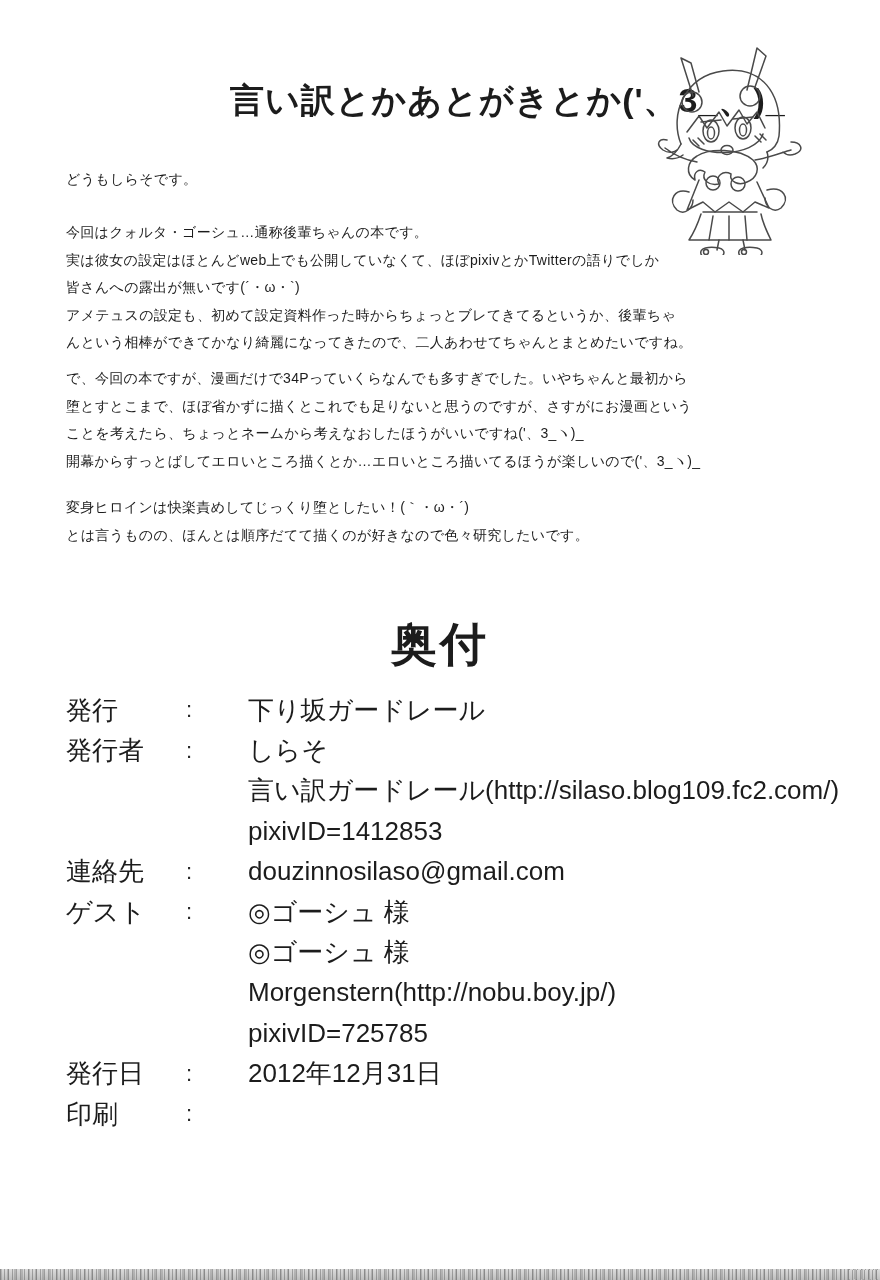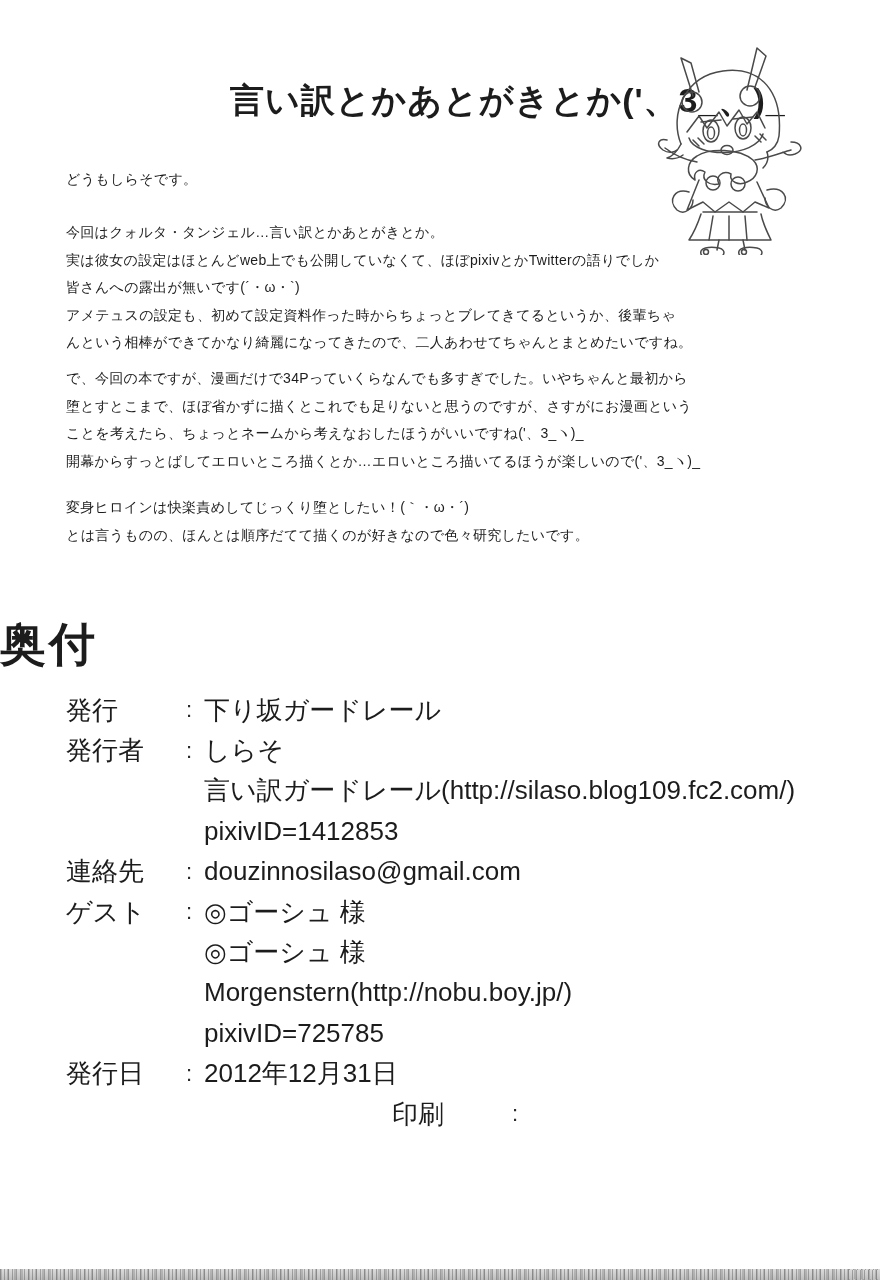--- a/index.html
+++ b/index.html
@@ -22,30 +22,30 @@
     position:absolute; left:66px; right:28px;
     font-size:14px; line-height:27.5px; letter-spacing:0.3px;
     white-space:nowrap;
   }
   .p1 { top:166px; }
   .p2 { top:219px; }
   .p3 { top:365px; }
   .p4 { top:494px; }
   .colophon-title {
     position:absolute; left:0; top:614px; width:880px;
-    font-size:46px; font-weight:bold; letter-spacing:3px;
+    text-align:center; font-size:46px; font-weight:bold; letter-spacing:3px;
   }
   .colophon {
     position:absolute; left:66px; top:690px; right:24px;
     font-size:26px;
   }
-  .c-row { display:flex; height:40.4px; align-items:center; white-space:nowrap;justify-content:center; }
+  .c-row { display:flex; height:40.4px; align-items:center; white-space:nowrap; }
   .c-label { width:108px; flex:none; }
   .c-colon { width:30px; flex:none; text-align:center; font-size:22px; color:#2a2a2a; }
-  .c-value { flex:1; }
+  .c-value { flex:1;margin-left:44px; }
   .scan-edge {
     position:absolute; left:0; bottom:0; width:880px; height:11px;
     background:
       repeating-linear-gradient(92deg, rgba(90,90,90,.45) 0 1px, rgba(0,0,0,0) 1px 4px),
       repeating-linear-gradient(88deg, rgba(120,120,120,.35) 0 2px, rgba(0,0,0,0) 2px 7px),
       linear-gradient(#dcdcdc,#bfbfbf);
   }
 </style>
 </head>
 <body>
@@ -90,21 +90,21 @@
       <path d="M96,214 C94,208 104,206 114,208 C122,210 120,218 110,218 C102,218 97,217 96,214 Z"></path>
       <circle cx="101" cy="212" r="2.5"></circle>
     </g>
   </svg>
 
   <div class="para p1">
     <div>どうもしらそです。</div>
   </div>
 
   <div class="para p2">
-    <div>今回はクォルタ・タンジェル…言い訳とかあとがきとか。</div>
+    <div>今回はクォルタ・ゴーシュ…通称後輩ちゃんの本です。</div>
     <div>実は彼女の設定はほとんどweb上でも公開していなくて、ほぼpixivとかTwitterの語りでしか</div>
     <div>皆さんへの露出が無いです(´・ω・`)</div>
     <div>アメテュスの設定も、初めて設定資料作った時からちょっとブレてきてるというか、後輩ちゃ</div>
     <div>んという相棒ができてかなり綺麗になってきたので、二人あわせてちゃんとまとめたいですね。</div>
   </div>
 
   <div class="para p3">
     <div>で、今回の本ですが、漫画だけで34Pっていくらなんでも多すぎでした。いやちゃんと最初から</div>
     <div>堕とすとこまで、ほぼ省かずに描くとこれでも足りないと思うのですが、さすがにお漫画という</div>
     <div>ことを考えたら、ちょっとネームから考えなおしたほうがいいですね('、3_ヽ)_</div>

